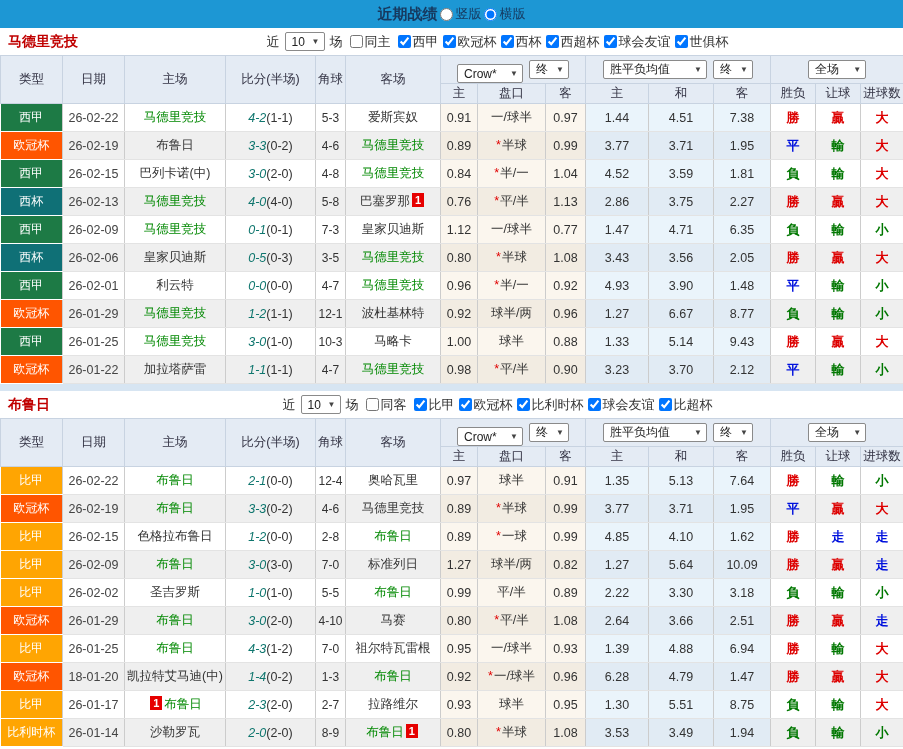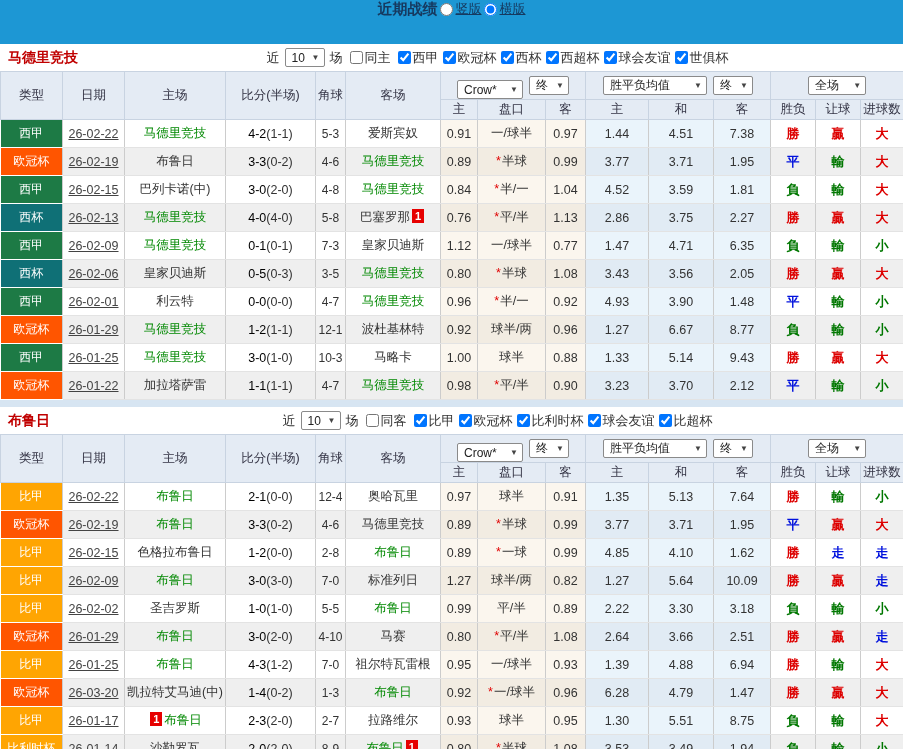--- a/index.html
+++ b/index.html
@@ -1,20 +1,20 @@
 <!DOCTYPE html>
 <html><head>
 <meta charset="utf-8">
 <style>
   html,body{margin:0;padding:0;width:903px;height:749px;overflow:hidden;background:#fff;
     font-family:"Liberation Sans",sans-serif;}
   
-  .topbar{height:44px;background:#1d97d4;display:flex;align-items:flex-start;justify-content:center;}
+  .topbar{height:28px;background:#1d97d4;display:flex;align-items:center;justify-content:center;}
   .topbar .title{color:#16395f;font-weight:bold;font-size:15px;}
-  .topbar label{display:inline-flex;align-items:center;color:#16395f;font-size:13px;margin-left:2px;cursor:pointer;text-decoration:underline;}
+  .topbar label{display:inline-flex;align-items:center;color:#16395f;font-size:13px;margin-left:2px;cursor:pointer;}
   .topbar input{margin:0 3px 0 0;width:13px;height:13px;}
   
   .section-bar{height:27px;position:relative;display:flex;align-items:center;justify-content:center;background:#fff;}
   .team-title{position:absolute;left:8px;top:0;line-height:27px;color:#c00000;font-weight:bold;font-size:14px;}
   .filters{display:flex;align-items:center;gap:3px;font-size:13px;color:#333;transform:translateX(46px);}
   .filters .cb{display:inline-flex;align-items:center;margin-left:4px;cursor:pointer;}
   .filters input{margin:0 2px 0 0;width:13px;height:13px;}
   .league-cbs{display:inline-flex;align-items:center;}
   
   .dd{display:inline-flex;align-items:center;justify-content:space-between;background:#fff;
@@ -37,24 +37,24 @@
   .grid td{border-right:1px solid #ccc;border-bottom:1px solid #e3e3e3;height:27px;
       padding:0 1px;overflow:hidden;white-space:nowrap;}
   .grid td:first-child{border-left:none;}
   tr.odd td{background:#fff;}
   tr.even td{background:#efefef;}
   td.odds{background:#fbf6ee !important;}
   tr.even td.odds{background:#f2ece2 !important;}
   td.avg{background:#eaf4fb !important;}
   tr.even td.avg{background:#e1ebf4 !important;}
   td.league{color:#fff;font-size:12px;border-bottom:1px solid #fff;}
-  td.date{color:#444;text-decoration:underline;}
+  td.date{color:#444;}
   td.corner{font-size:12px;}
   .focus{color:#008800;}
-  .ft{color:#000000;}
+  .ft{color:#0f766e;font-style:italic;}
   .ht{color:#333;}
   .star{color:#e00000;margin-right:1px;}
   td.res{font-weight:bold;font-size:13px;}
   .c-red{color:#dd0000;}
   .c-green{color:#007700;}
   .c-blue{color:#0011dd;}
   .c-black{color:#333;}
   .badge{display:inline-block;background:#e60000;color:#fff;font-size:11px;font-weight:bold;
       line-height:14px;padding:0 3px;margin:0 2px;vertical-align:1px;}
   
@@ -581,21 +581,21 @@
           <td class="odds">0.93</td>
           <td class="avg">1.39</td>
           <td class="avg">4.88</td>
           <td class="avg">6.94</td>
           <td class="res c-red">勝</td>
           <td class="res c-green">輸</td>
           <td class="res c-red">大</td>
         </tr>
         <tr class="even">
           <td class="league" style="background: rgb(255, 85, 0);">欧冠杯</td>
-          <td class="date">26-03-20</td>
+          <td class="date">18-01-20</td>
           <td class="team"><span>凯拉特艾马迪(中)</span></td>
           <td class="score"><span class="ft">1-4</span><span class="ht">(0-2)</span></td>
           <td class="corner">1-3</td>
           <td class="team"><span class="focus">布鲁日</span></td>
           <td class="odds">0.92</td>
           <td class="odds"><span class="star">*</span>一/球半</td>
           <td class="odds">0.96</td>
           <td class="avg">6.28</td>
           <td class="avg">4.79</td>
           <td class="avg">1.47</td>

